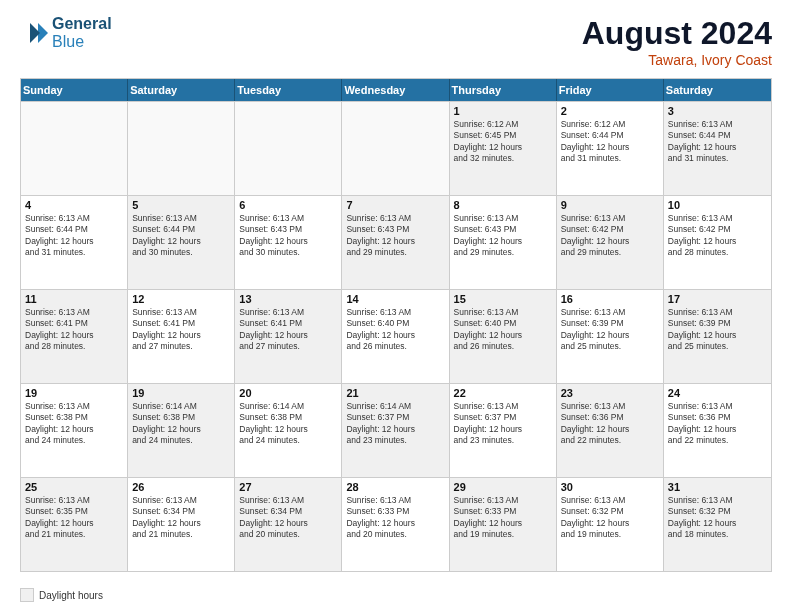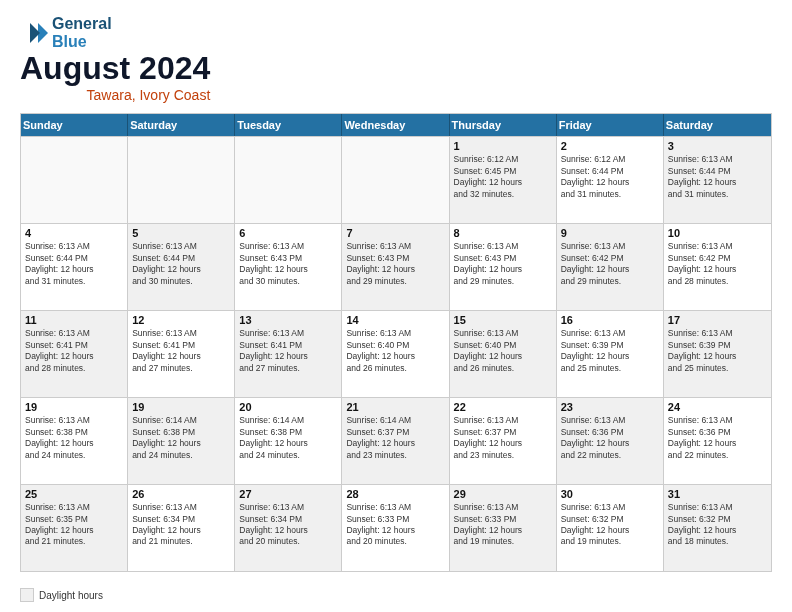--- a/index.html
+++ b/index.html
@@ -15,21 +15,20 @@
       height: 612px;
       padding: 15px 20px 10px 20px;
       display: flex;
       flex-direction: column;
     }
     .header {
       display: flex;
       justify-content: space-between;
       align-items: flex-start;
       margin-bottom: 10px;
-      flex-direction: column;
     }
     .logo {
       display: flex;
       align-items: center;
     }
     .logo-icon {
       width: 28px;
       height: 28px;
       margin-right: 4px;
     }
@@ -118,21 +117,21 @@
 
 <div class="page">
   <div class="header">
     <div class="logo">
       <svg class="logo-icon" viewBox="0 0 28 28">
         <polygon points="18,4 28,14 18,24" fill="#2980b9"></polygon>
         <polygon points="10,4 20,14 10,24" fill="#1a5276"></polygon>
       </svg>
       <div>
         <div style="font-size:16px;font-weight:bold;color:#1a5276;line-height:1.1;">General</div>
-        <div style="font-size:16px;font-weight:bold;color:#2980b9;line-height:1.1;">Blue</div>
+        <div style="font-size:16px;font-weight:normal;color:#2980b9;line-height:1.1;">Blue</div>
       </div>
     </div>
     <div class="title-block">
       <div class="month-title">August 2024</div>
       <div class="subtitle">Tawara, Ivory Coast</div>
     </div>
   </div>
 
   <div class="calendar">
     <div class="cal-header-row" id="cal-header">

